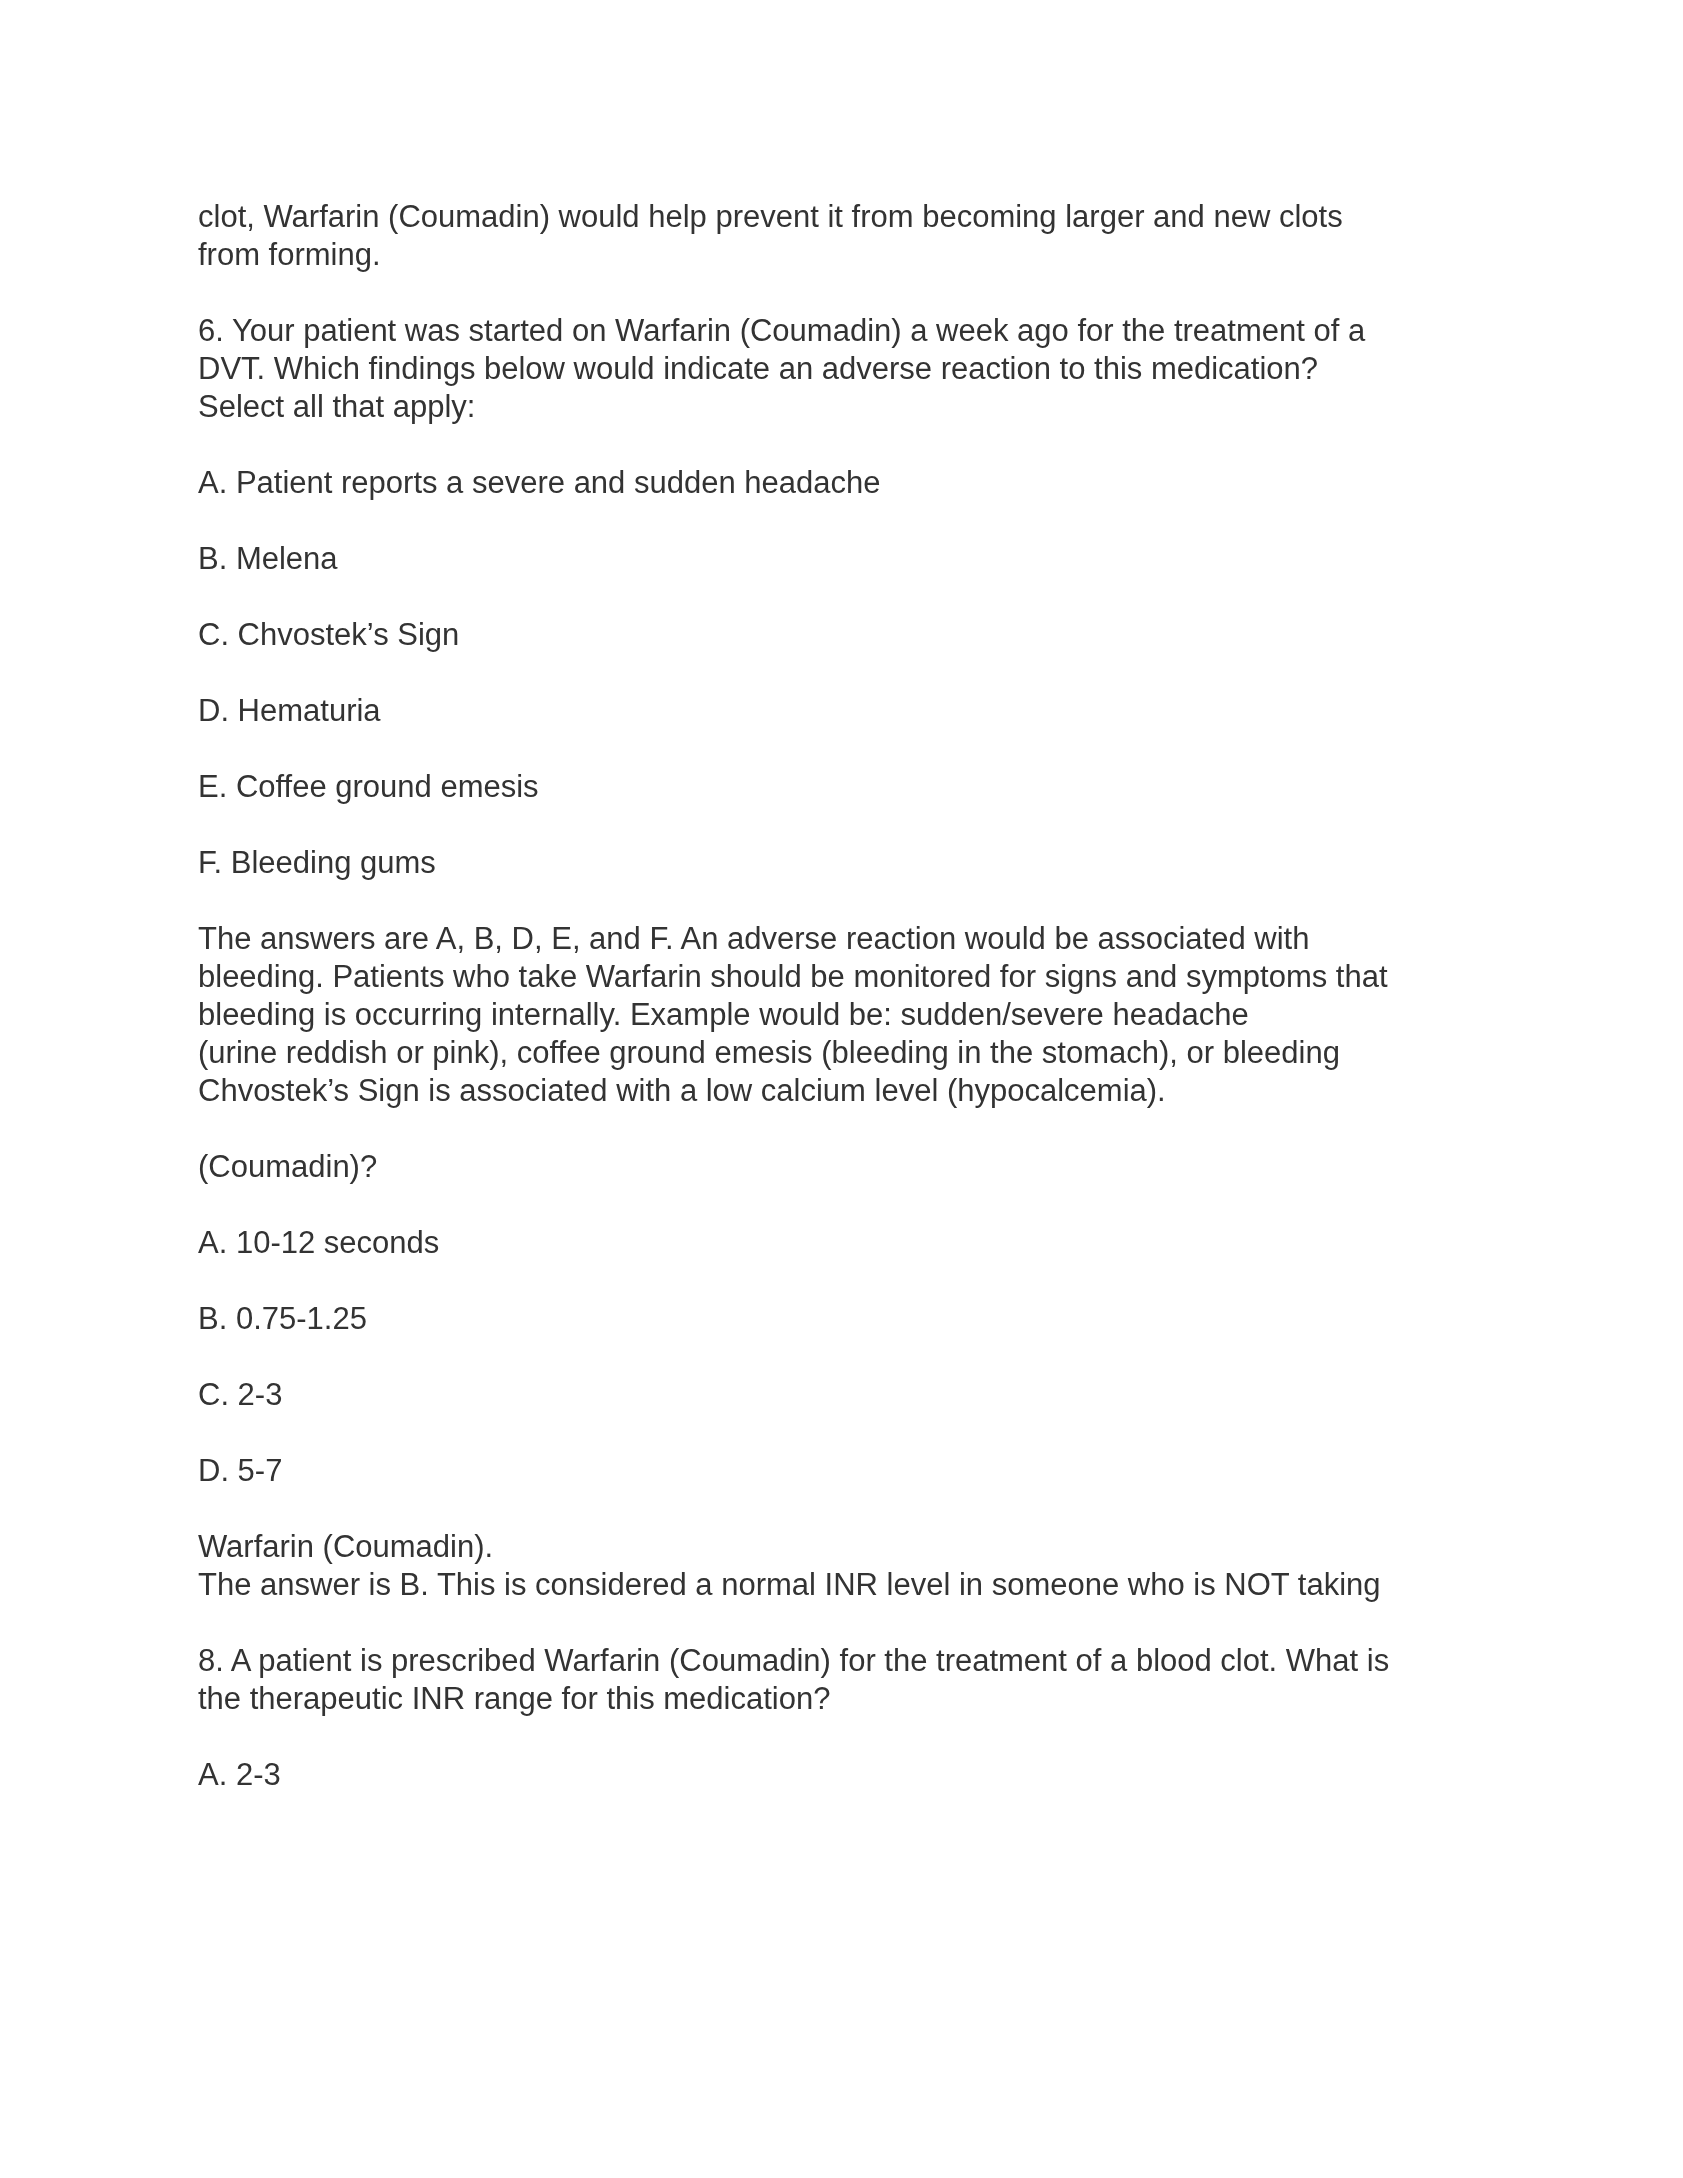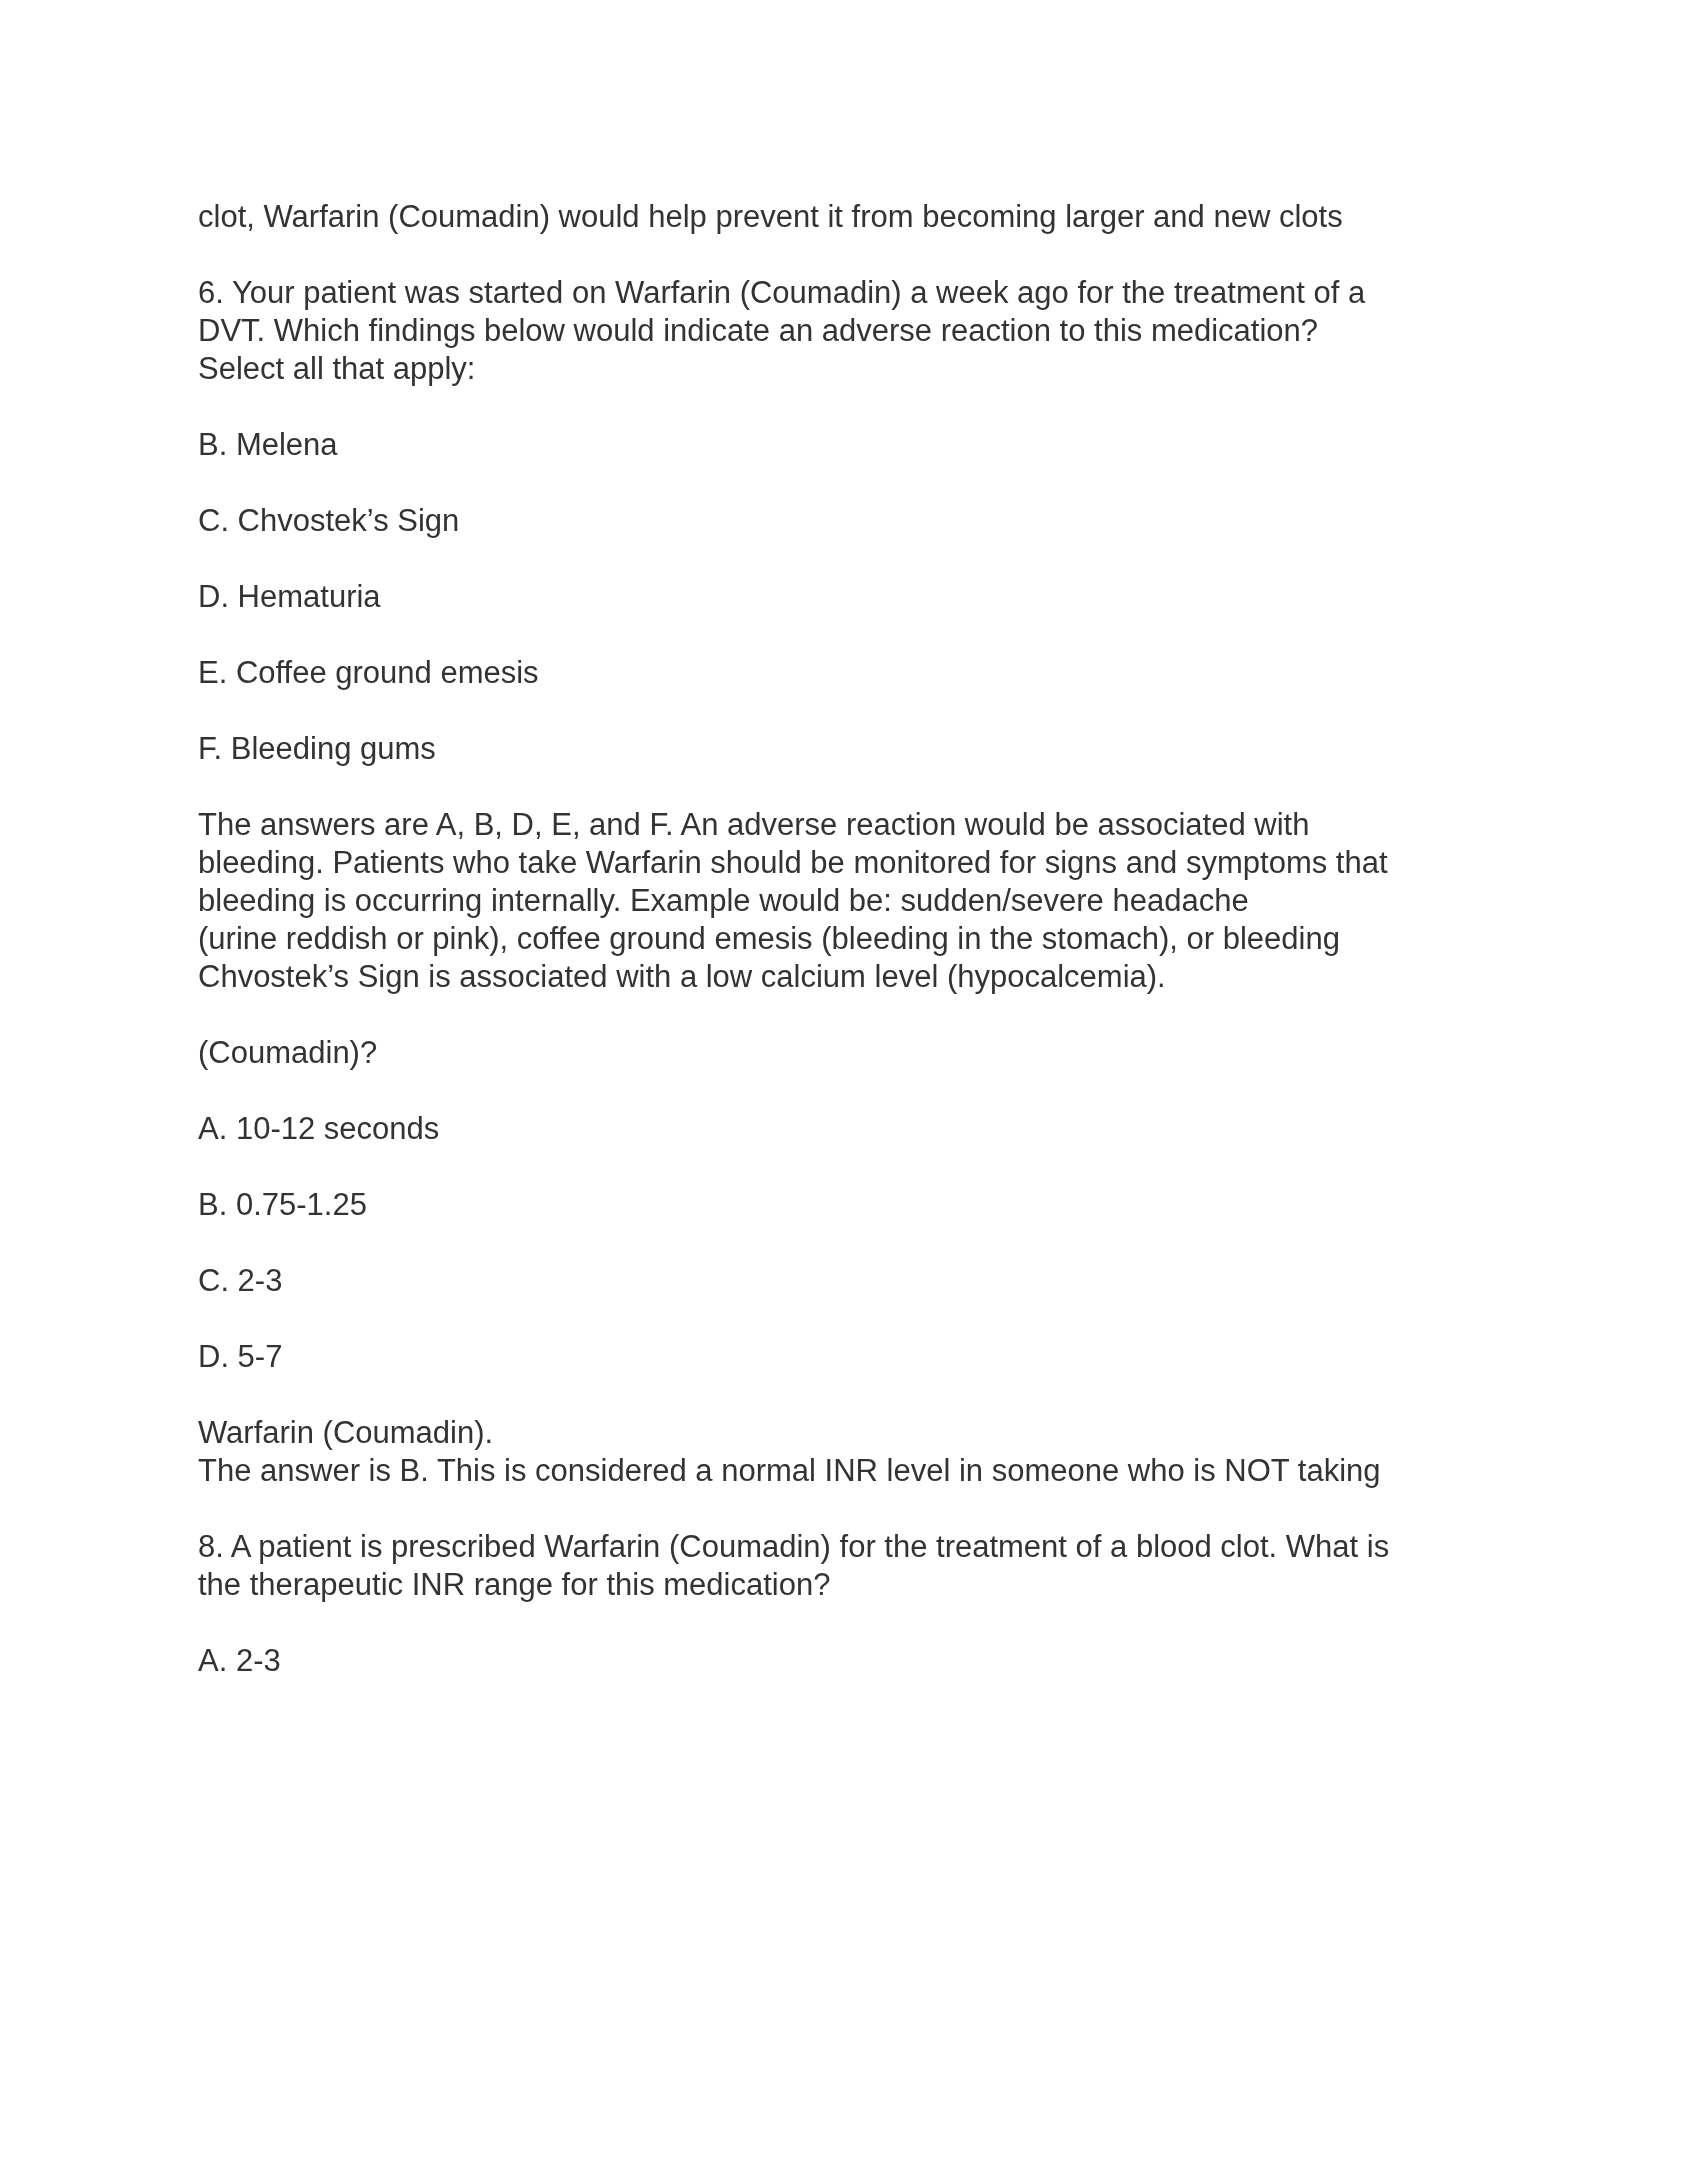--- a/index.html
+++ b/index.html
@@ -17,27 +17,31 @@
   .para { margin: 0 0 38px 0; }
   .line { display: block; white-space: nowrap; height: 38px; }
 </style>
 </head>
 <body>
 
 <div class="page">
 
   <p class="para">
     <span class="line">clot, Warfarin (Coumadin) would help prevent it from becoming larger and new clots</span>
+    <span class="line">from forming.</span>
   </p>
 
   <p class="para">
     <span class="line">6. Your patient was started on Warfarin (Coumadin) a week ago for the treatment of a</span>
     <span class="line">DVT. Which findings below would indicate an adverse reaction to this medication?</span>
     <span class="line">Select all that apply:</span>
   </p>
+  <p class="para">
+      <span class="line">A. Patient reports a severe and sudden headache</span>
+    </p>
   <p class="para">
       <span class="line">B. Melena</span>
     </p>
   <p class="para">
       <span class="line">C. Chvostek’s Sign</span>
     </p>
   <p class="para">
       <span class="line">D. Hematuria</span>
     </p>
   <p class="para">

